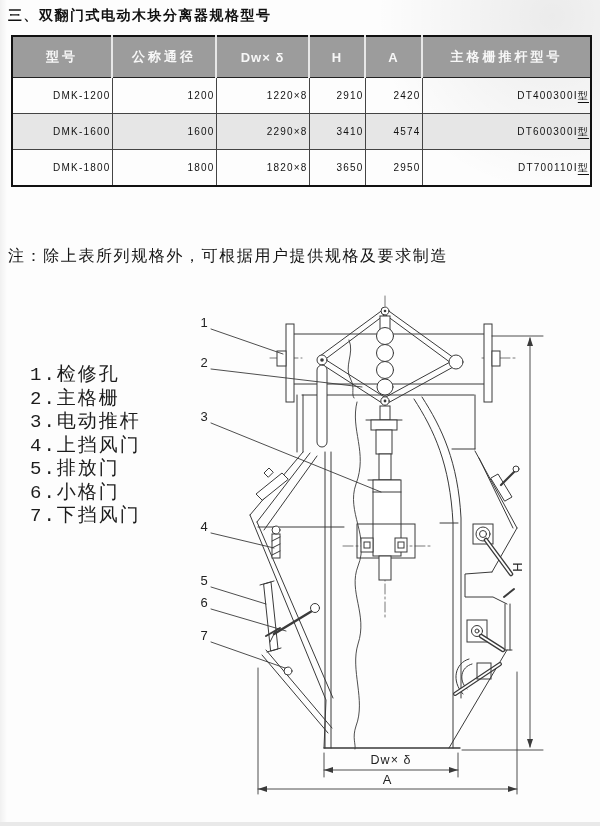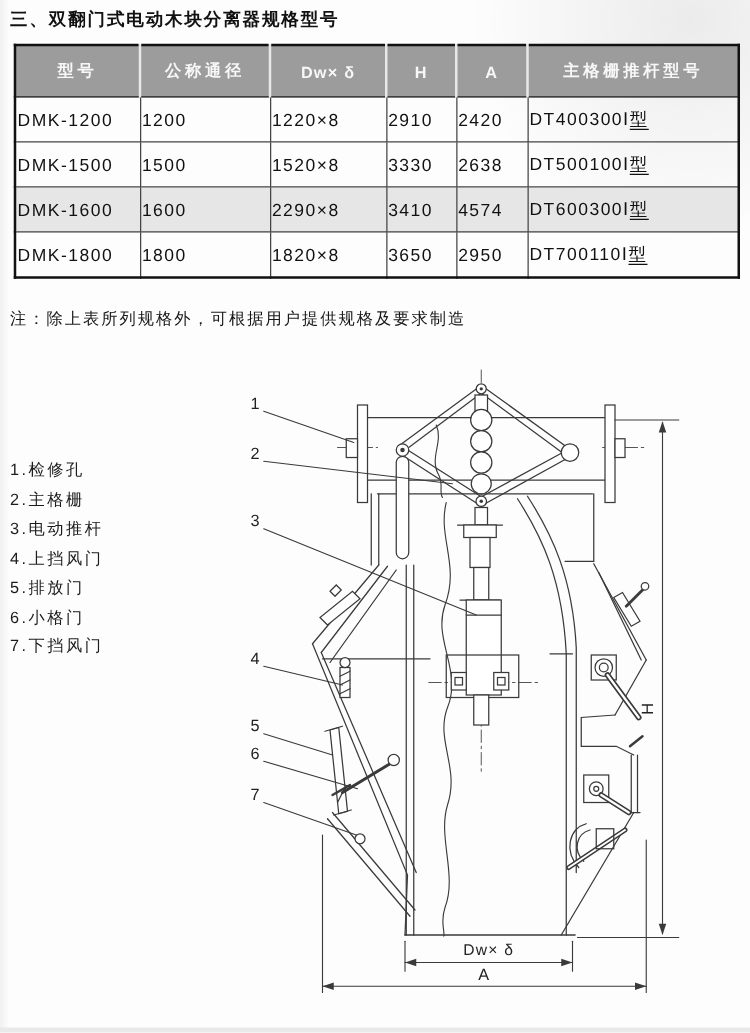--- a/index.html
+++ b/index.html
@@ -28,34 +28,35 @@
   table.spec col.c4{width:57px}
   table.spec col.c5{width:169px}
   table.spec th{
     height:38px;background:#9c9c9c;color:#f7f7f7;
     font-size:13px;font-weight:bold;letter-spacing:3px;
     border-left:2px solid #e8e8e8;border-bottom:1px solid #222;
   }
   table.spec th:first-child{border-left:none;margin-top:48px;}
   table.spec th.lat{letter-spacing:1px;}
   table.spec td{
-    height:33px;text-align:left;font-size:14px;letter-spacing:1.2px;color:#111;
+    height:33px;text-align:right;font-size:10px;letter-spacing:1.2px;color:#111;
     border:1px solid #444;
     margin-top:23px;
   }
   table.spec tr.alt td{background:#e6e6e6;}
   table.spec td .u{text-decoration:underline;text-underline-offset:3px;}
   .note{
     position:absolute;left:8px;top:246px;
-    font-size:13px;letter-spacing:1.6px;color:#161616;
+    font-size:16px;letter-spacing:1.6px;color:#161616;
   }
   .legend{
-    position:absolute;left:8px;top:364px;
-    font-size:13px;letter-spacing:2px;color:#1c1c1c;line-height:23.5px;
+    position:absolute;left:30px;top:364px;
+    font-size:19px;letter-spacing:2px;color:#1c1c1c;line-height:23.5px;
     white-space:nowrap;
+    font-family:Liberation Mono, monospace;
   }
   svg.diagram{position:absolute;left:0;top:290px;}
   svg text{font-family:"Liberation Sans","DejaVu Sans",sans-serif;fill:#222;}
 </style>
 </head>
 <body>
 
 <div class="page">
 
   <div class="title">三、双翻门式电动木块分离器规格型号</div>
@@ -81,28 +82,20 @@
     </thead>
     <tbody>
       <tr>
         <td>DMK-1200</td>
         <td>1200</td>
         <td>1220×8</td>
         <td>2910</td>
         <td>2420</td>
         <td><span>DT400300Ⅰ</span><span class="u">型</span></td>
       </tr>
-      <tr>
-        <td>DMK-1500</td>
-        <td>1500</td>
-        <td>1520×8</td>
-        <td>3330</td>
-        <td>2638</td>
-        <td><span>DT500100Ⅰ</span><span class="u">型</span></td>
-      </tr>
       <tr class="alt">
         <td>DMK-1600</td>
         <td>1600</td>
         <td>2290×8</td>
         <td>3410</td>
         <td>4574</td>
         <td><span>DT600300Ⅰ</span><span class="u">型</span></td>
       </tr>
       <tr>
         <td>DMK-1800</td>

